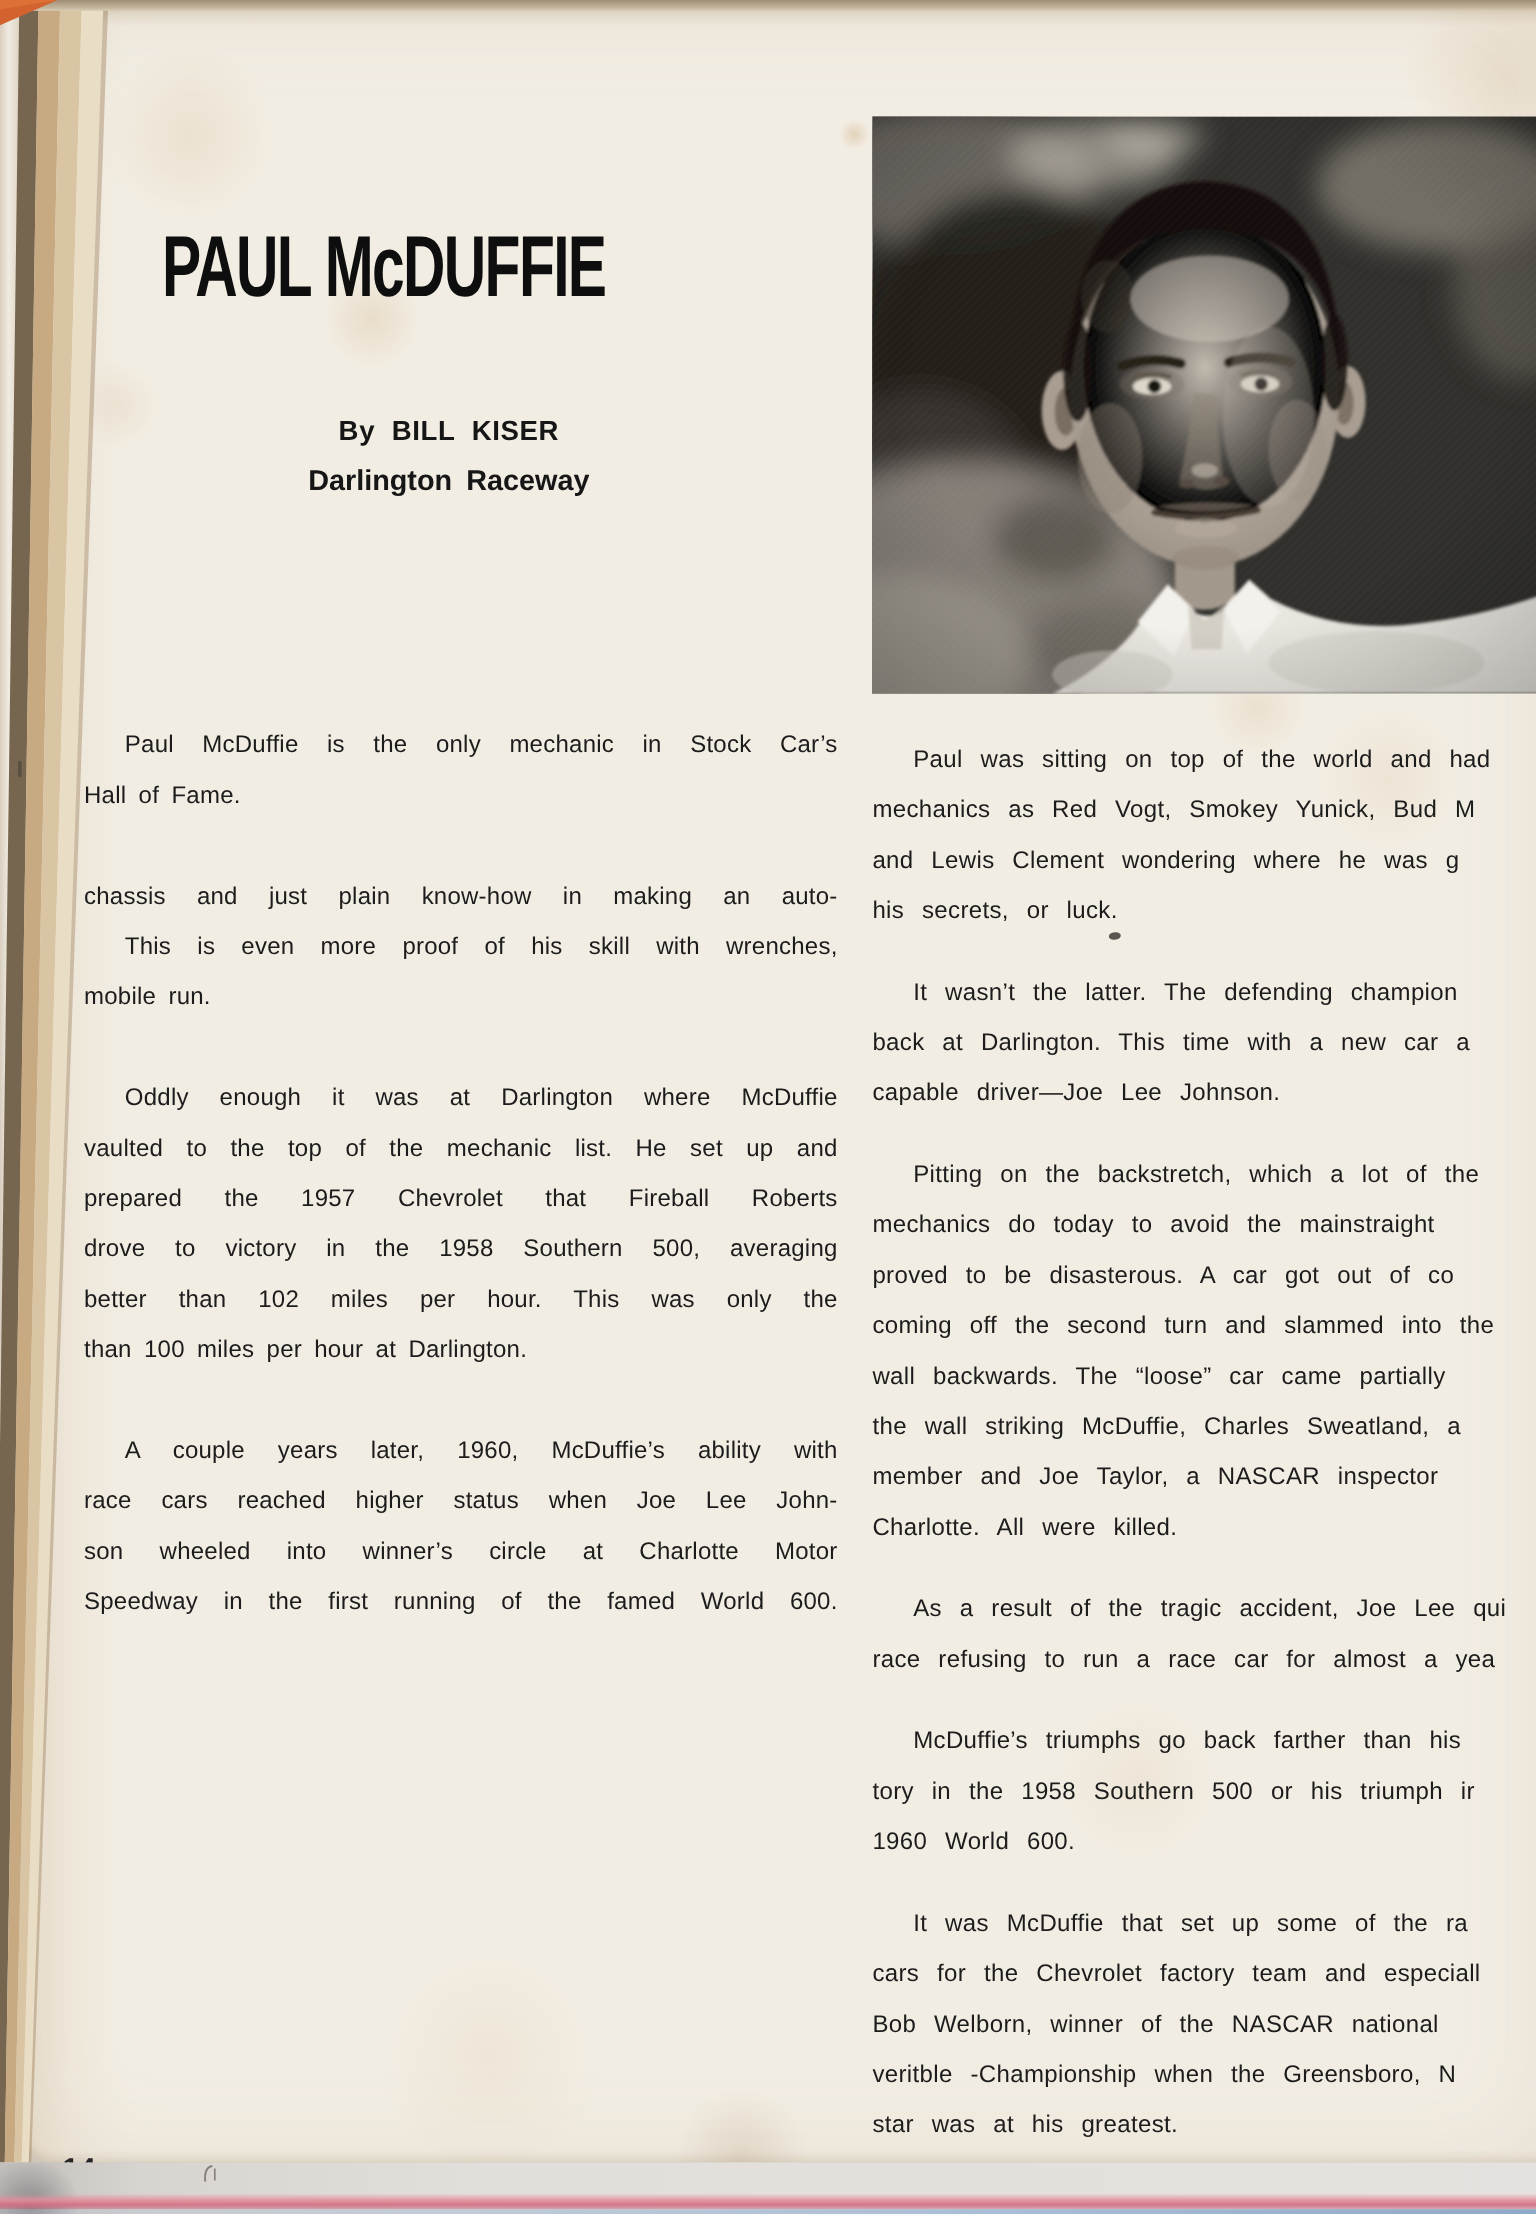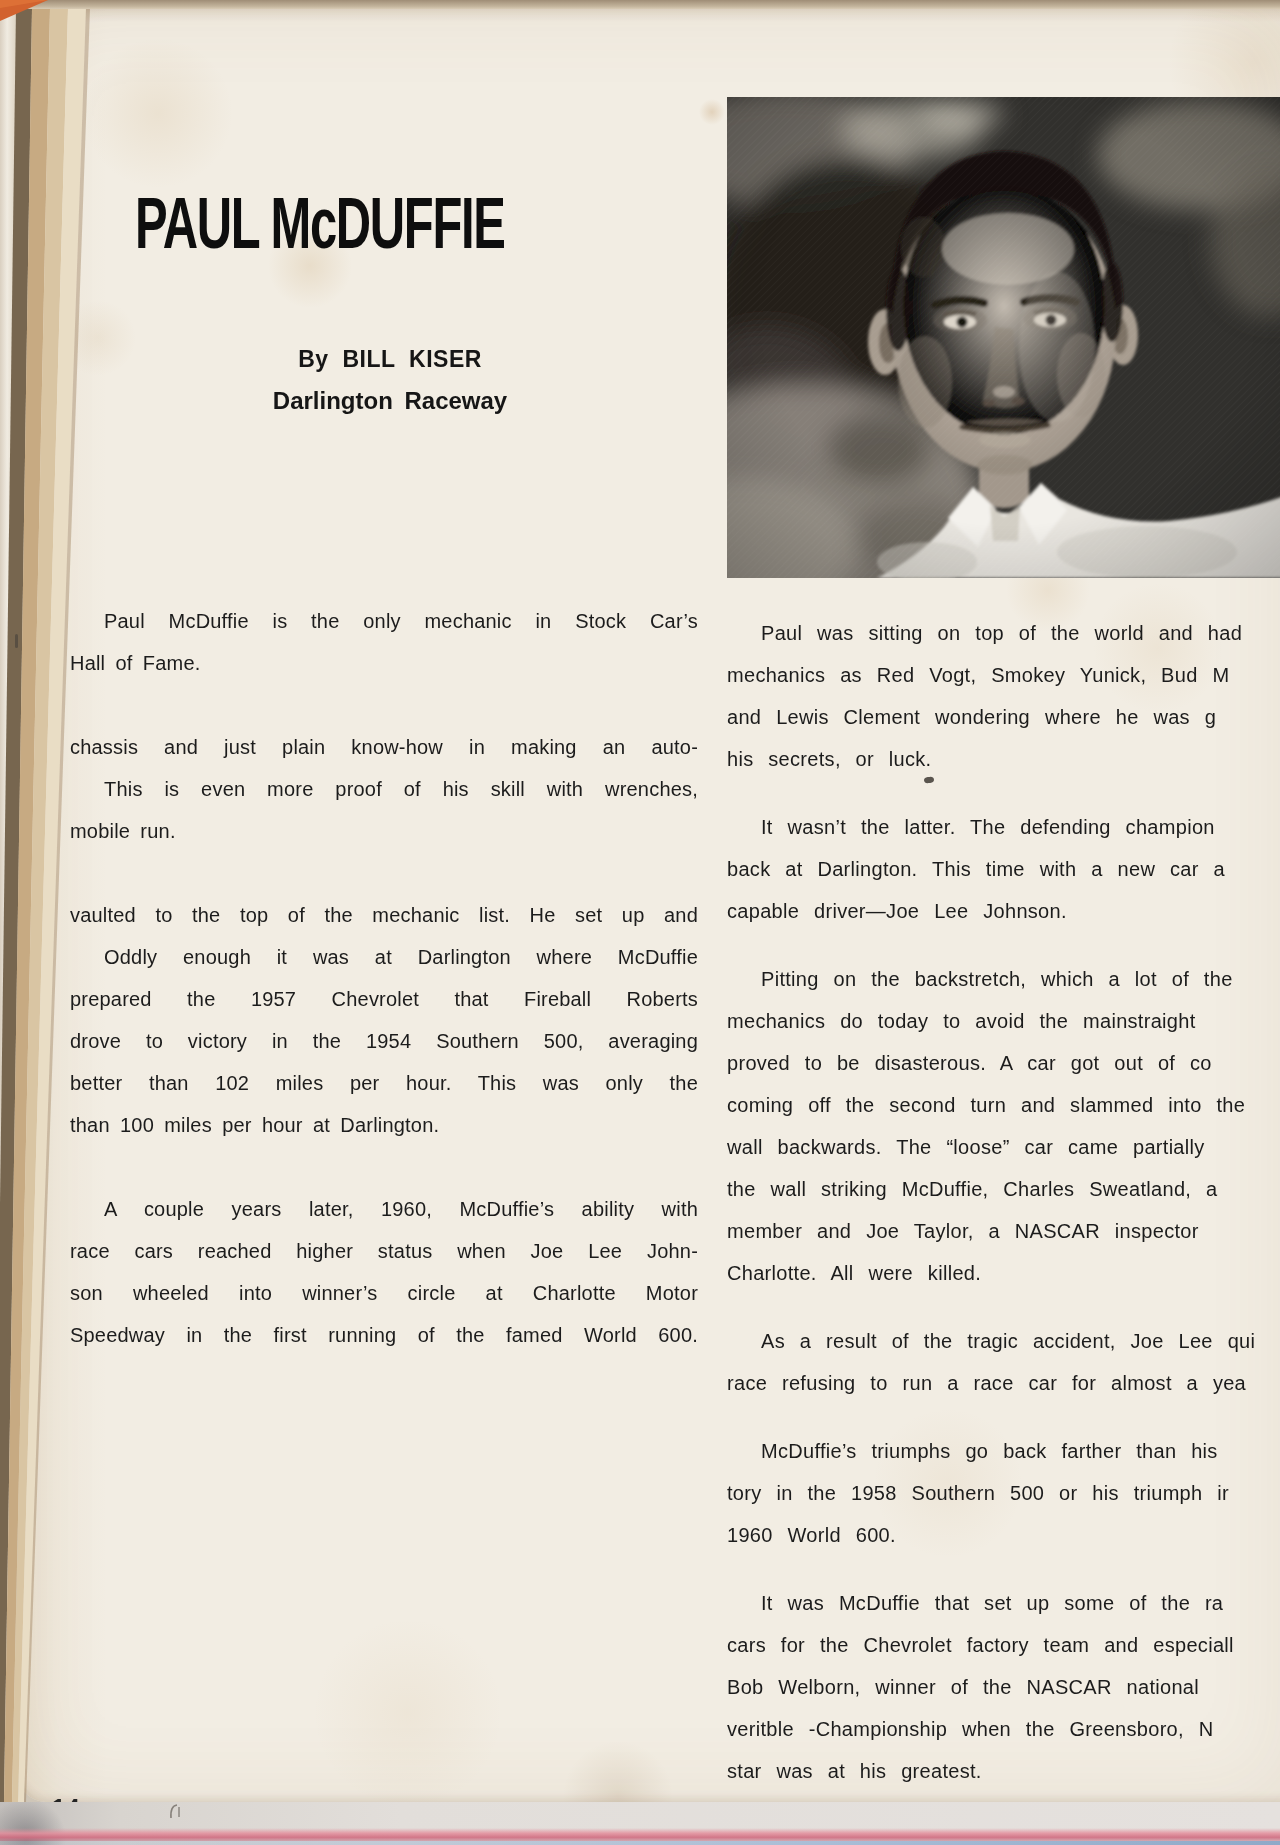--- a/index.html
+++ b/index.html
@@ -52,21 +52,21 @@
     background:linear-gradient(90deg,rgba(180,190,205,.25),#a9bdd6 65%,#8fa9c8);
   }
   
   .title{
     position:absolute;left:135px;top:183px;z-index:4;
     font-weight:bold;font-size:72px;line-height:80px;color:#0e0e0e;
     letter-spacing:-2px;white-space:nowrap;
   }
   .title .squeeze{display:inline-block;transform:scaleX(.68);transform-origin:left center;}
   .byline{
-    position:absolute;left:140px;top:346px;width:500px;z-index:4;
+    position:absolute;left:124px;top:346px;width:500px;z-index:4;
     text-align:center;font-weight:bold;color:#161616;
   }
   .byline .by{font-size:23px;letter-spacing:.5px;word-spacing:7px;}
   .byline .org{font-size:24px;margin-top:14px;word-spacing:5px;}
   
   .photo{position:absolute;left:727px;top:97px;width:560px;height:481px;z-index:4;}
   
   .col{position:absolute;color:#1c1c1c;z-index:4;}
   .col-left{left:70px;top:600px;width:628px;}
   .col-right{left:727px;top:612px;width:600px;}
@@ -234,24 +234,24 @@
     <div class="para">
       <div class="line indent just">Paul McDuffie is the only mechanic in Stock Car’s</div>
       <div class="line">Hall of Fame.</div>
     </div>
     <div class="para">
       <div class="line just">chassis and just plain know-how in making an auto-</div>
       <div class="line indent just">This is even more proof of his skill with wrenches,</div>
       <div class="line">mobile run.</div>
     </div>
     <div class="para">
+      <div class="line indent just">Oddly enough it was at Darlington where McDuffie</div>
       <div class="line just">vaulted to the top of the mechanic list. He set up and</div>
-      <div class="line indent just">Oddly enough it was at Darlington where McDuffie</div>
       <div class="line just">prepared the 1957 Chevrolet that Fireball Roberts</div>
-      <div class="line just">drove to victory in the 1954 Southern 500, averaging</div>
+      <div class="line just">drove to victory in the 1958 Southern 500, averaging</div>
       <div class="line just">better than 102 miles per hour. This was only the</div>
       <div class="line">than 100 miles per hour at Darlington.</div>
     </div>
     <div class="para">
       <div class="line indent just">A couple years later, 1960, McDuffie’s ability with</div>
       <div class="line just">race cars reached higher status when Joe Lee John-</div>
       <div class="line just">son wheeled into winner’s circle at Charlotte Motor</div>
       <div class="line just">Speedway in the first running of the famed World 600.</div>
     </div>
   </div>

